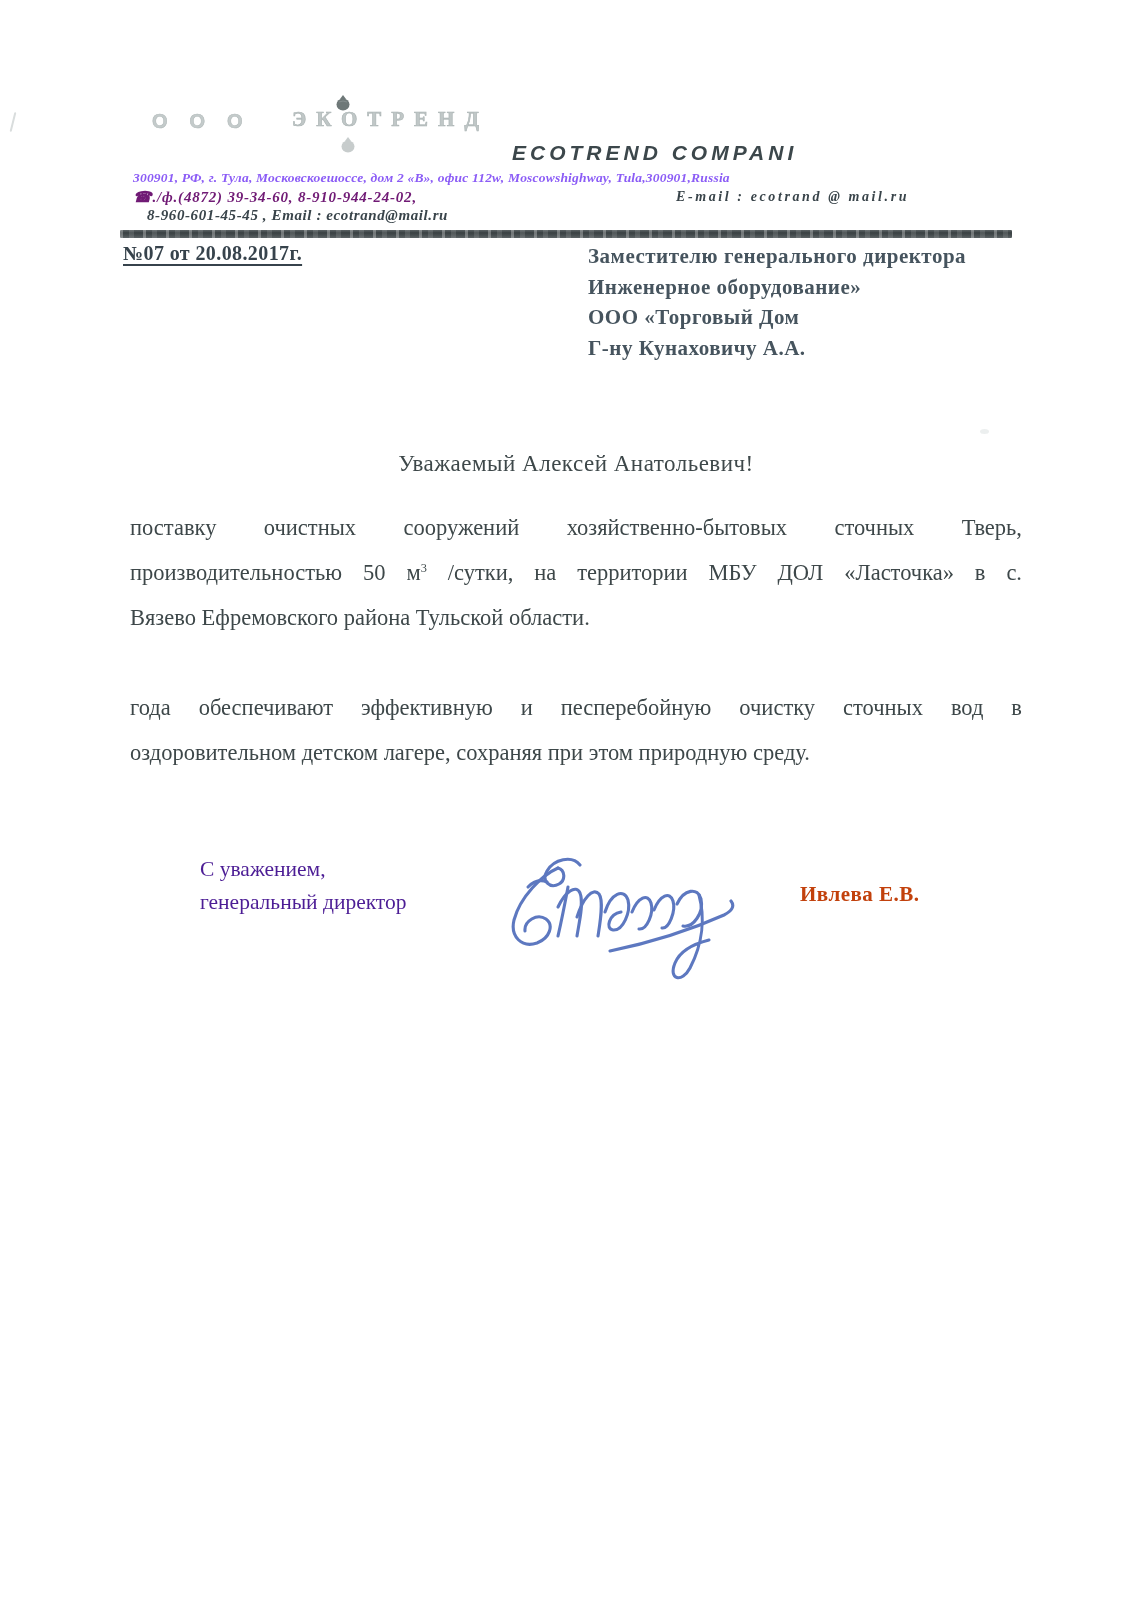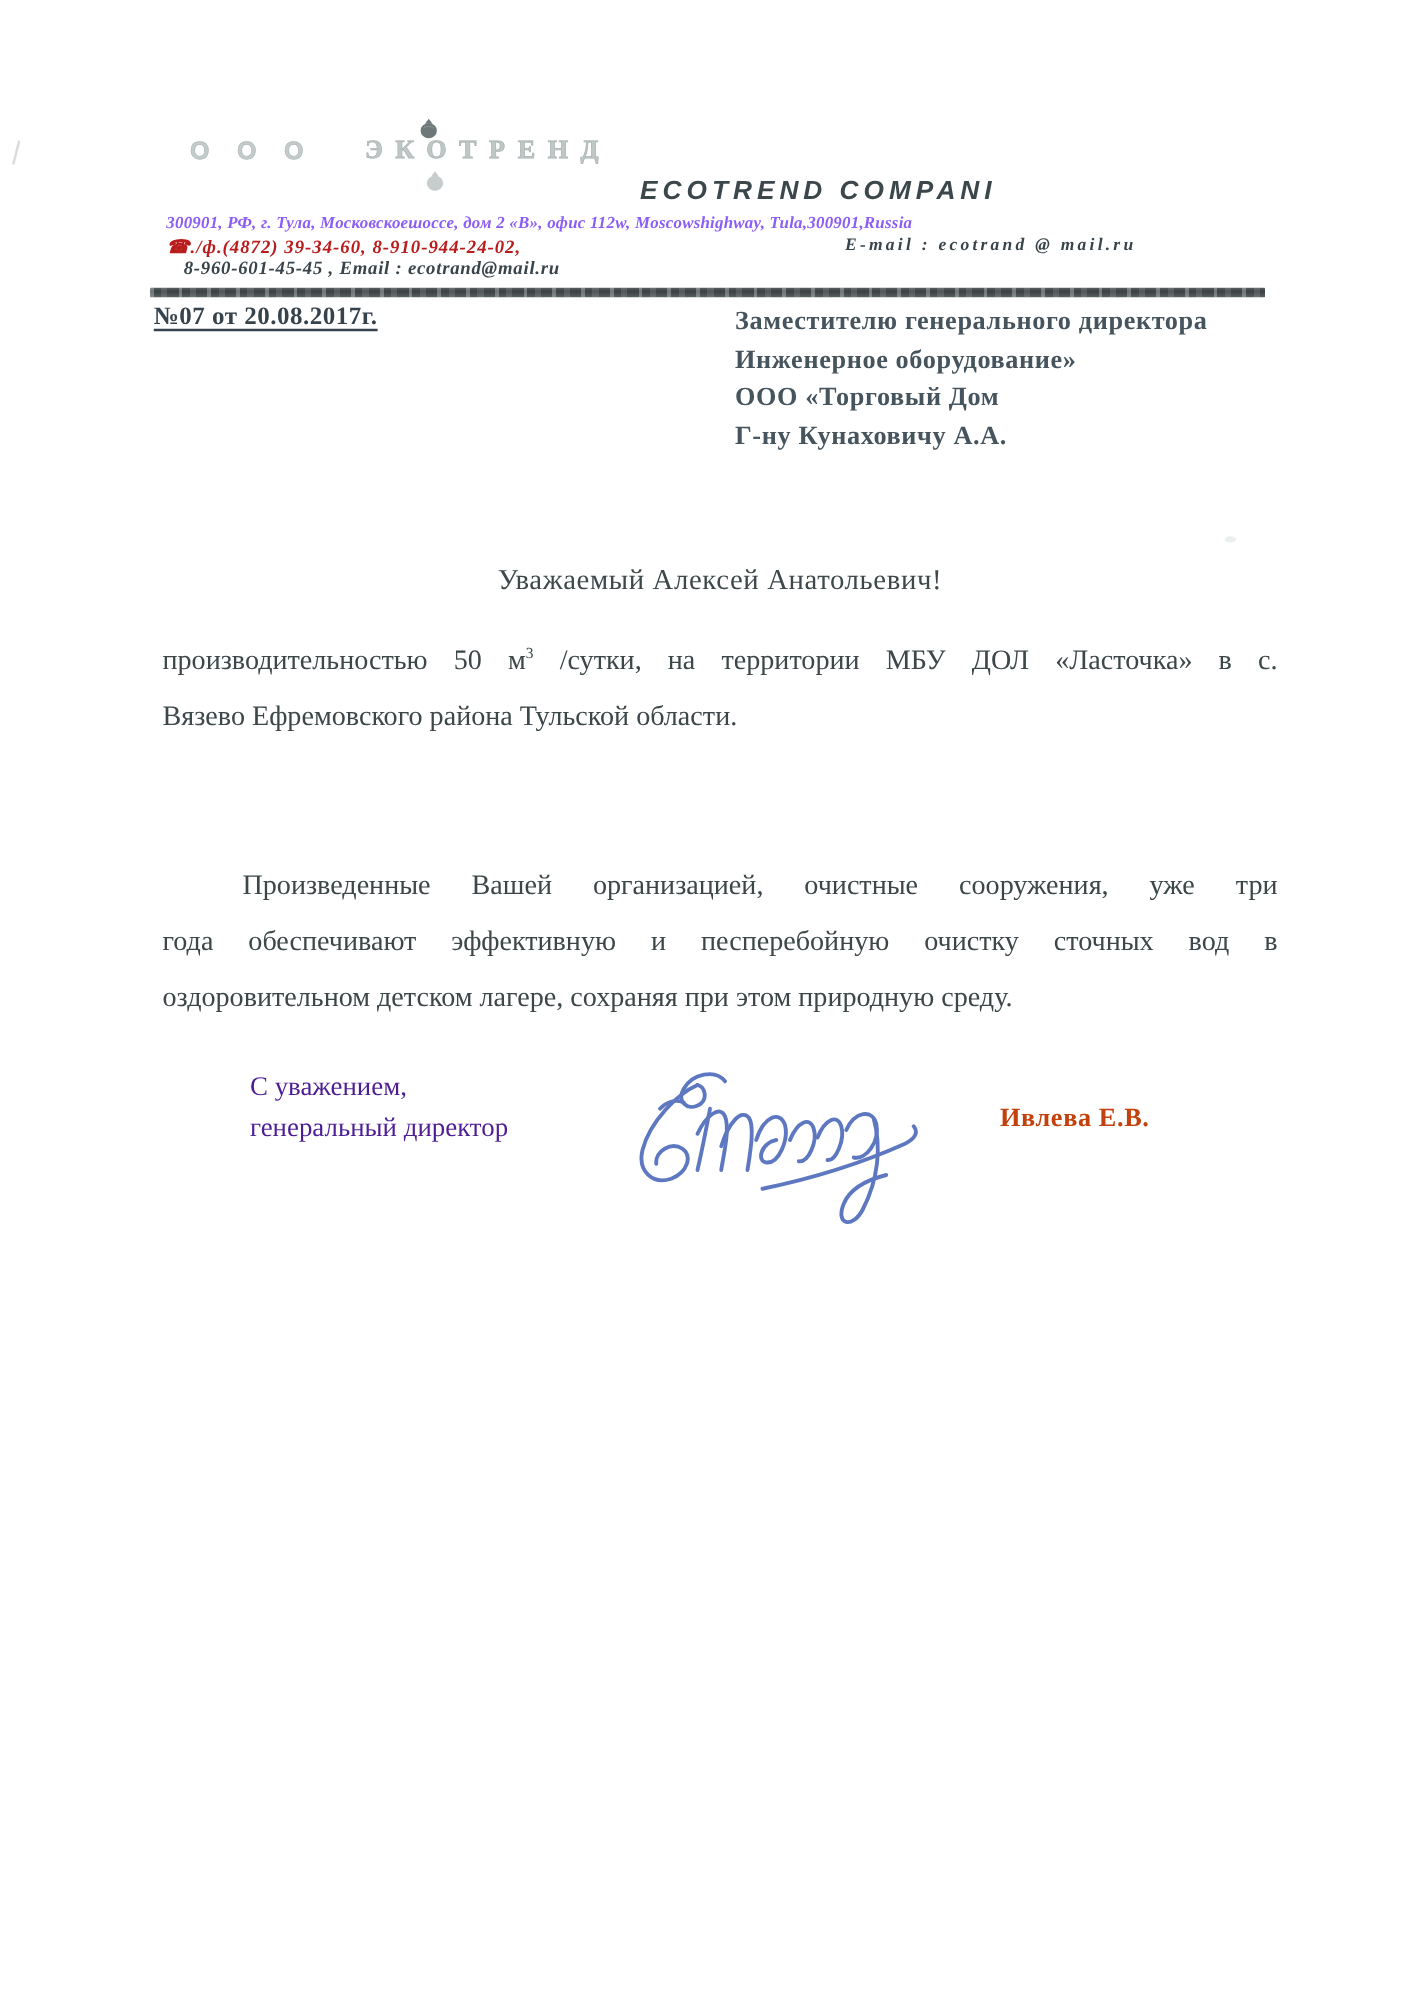--- a/index.html
+++ b/index.html
@@ -36,21 +36,21 @@
     letter-spacing:4px; color:#3c474b;
   }
   .address-line {
     position:absolute; left:133px; top:170px;
     font-style:italic; font-weight:700; font-size:13.5px;
     color:#8b5cf6; letter-spacing:0.2px; white-space:nowrap;
   }
   .phone-line1 {
     position:absolute; left:133px; top:188px;
     font-style:italic; font-weight:700; font-size:15px;
-    color:#b91c1c; letter-spacing:0.8px; white-space:nowrap;
+    color:#701a75; letter-spacing:0.8px; white-space:nowrap;
   }
   .email-right {
     position:absolute; left:676px; top:189px;
     font-style:italic; font-weight:700; font-size:14px;
     color:#39444a; letter-spacing:2.6px; white-space:nowrap;
   }
   .phone-line2 {
     position:absolute; left:147px; top:207px;
     font-style:italic; font-weight:700; font-size:15px;
     color:#39444a; letter-spacing:0.6px; white-space:nowrap;
@@ -143,25 +143,25 @@
   <div class="reference">№07 от 20.08.2017г.</div>
   <div class="recipient">
     <div>Заместителю генерального директора</div>
     <div>Инженерное оборудование»</div>
     <div>ООО «Торговый Дом</div>
     <div>Г-ну Кунаховичу А.А.</div>
   </div>
 
   <div class="salutation">Уважаемый Алексей Анатольевич!</div>
   <div class="paragraph paragraph-1">
+      <div class="body-line">поставку очистных сооружений хозяйственно-бытовых сточных Тверь,</div>
       <div class="body-line">производительностью 50 м<sup>3</sup> /сутки, на территории МБУ ДОЛ «Ласточка» в с.</div>
       <div class="body-line last">Вязево Ефремовского района Тульской области.</div>
     </div>
   <div class="paragraph paragraph-2">
-      <div class="body-line first">Произведенные Вашей организацией, очистные сооружения, уже три</div>
       <div class="body-line">года обеспечивают эффективную и песперебойную очистку сточных вод в</div>
       <div class="body-line last">оздоровительном детском лагере, сохраняя при этом природную среду.</div>
     </div>
 
   <div class="closing">
     <div>С уважением,</div>
     <div>генеральный директор</div>
   </div>
 
   <svg class="signature-svg" width="295" height="168" viewBox="0 0 295 168">

